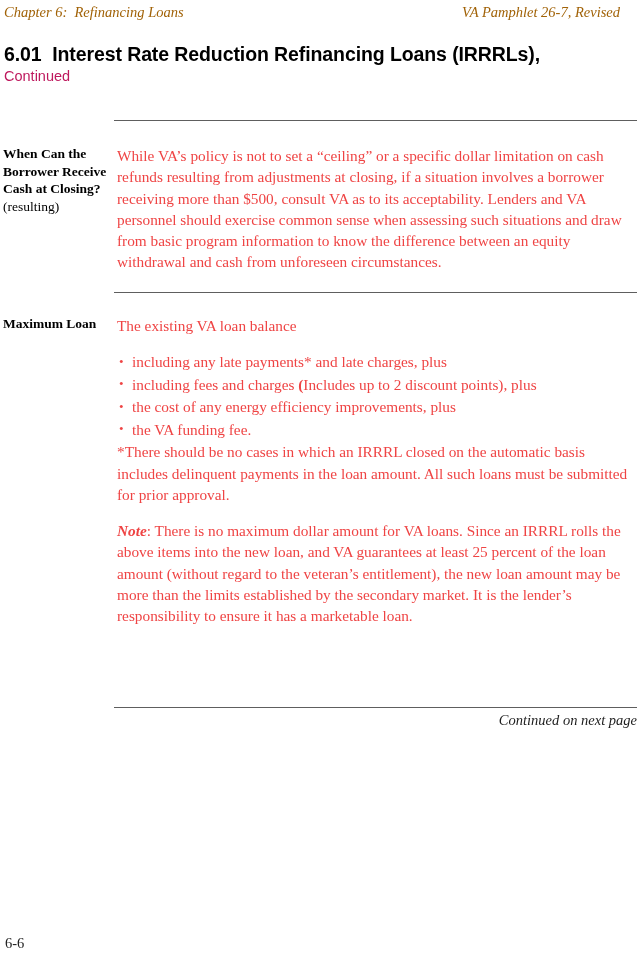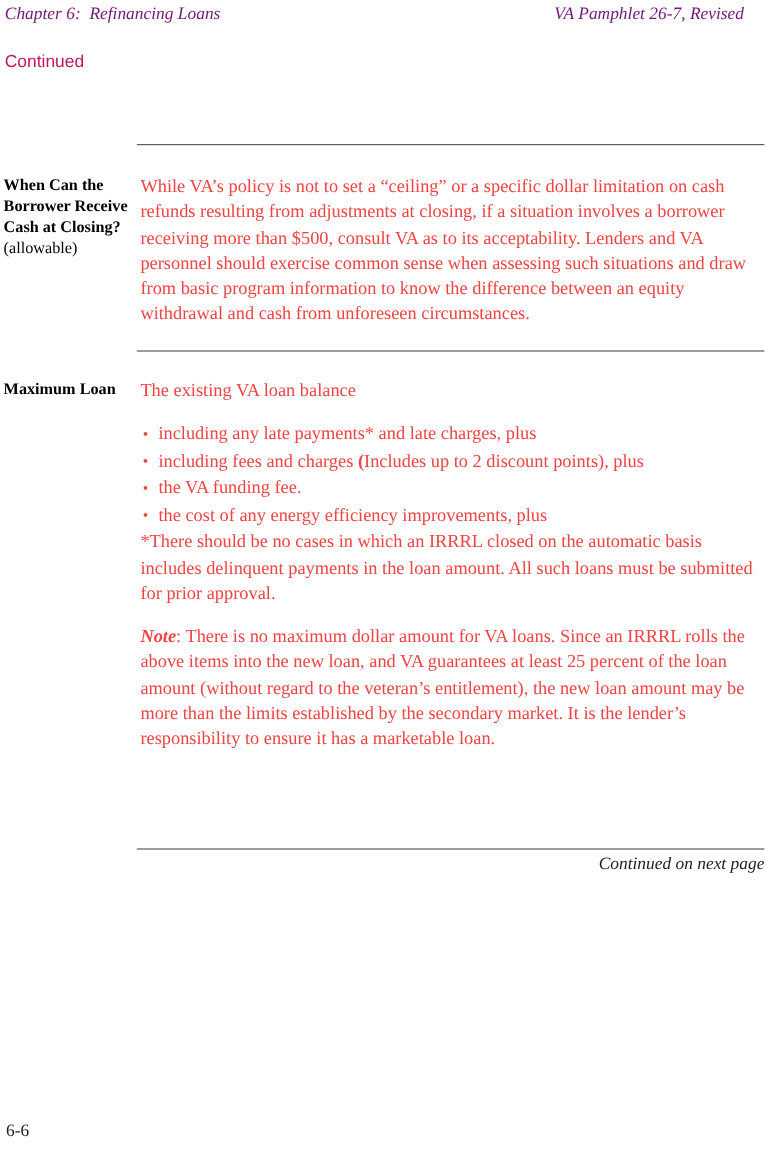--- a/index.html
+++ b/index.html
@@ -29,21 +29,21 @@
     top: 0px;
     left: 0px;
     width: 624px;
     height: 24px;
     display: flex;
     justify-content: space-between;
     align-items: flex-start;
     font-style: italic;
     font-size: 14.5px;
     line-height: 20px;
-    color: #701a75;
+    color: #a16207;
     padding: 2px 4px 0 4px;
     box-sizing: border-box;
   }
   .running-header .left  { white-space: pre; }
   .running-header .right { white-space: pre; }
 
   
   .section-title-block {
     position: absolute;
     top: 42px;
@@ -171,48 +171,49 @@
 <body>
 
 <div class="page">
 
   <div class="running-header">
     <div class="left">Chapter 6:  Refinancing Loans</div>
     <div class="right">VA Pamphlet 26-7, Revised</div>
   </div>
 
   <div class="section-title-block">
+    <div class="section-title">6.01  Interest Rate Reduction Refinancing Loans (IRRRLs),</div>
     <div class="section-subtitle">Continued</div>
   </div>
 
   <div class="rule rule-1"></div>
   <div class="rule rule-2"></div>
 
   <div class="block block-1">
     <div class="label">
       <span>When Can the Borrower Receive Cash at Closing?</span>
-      <span class="cont">(allowable)</span>
+      <span class="cont">(resulting)</span>
     </div>
     <div class="body-col">
       <p class="para">While VA’s policy is not to set a “ceiling” or a specific dollar limitation on cash refunds resulting from adjustments at closing, if a situation involves a borrower receiving more than $500, consult VA as to its acceptability.  Lenders and VA personnel should exercise common sense when assessing such situations and draw from basic program information to know the difference between an equity withdrawal and cash from unforeseen circumstances.</p>
     </div>
   </div>
 
   <div class="block block-2">
     <div class="label">
       <span>Maximum Loan</span>
     </div>
     <div class="body-col">
       <p class="para">The existing VA loan balance</p>
 
       <ul class="bullets">
         <li><span>including any late payments* and late charges, plus</span></li>
         <li><span>including fees and charges </span><span class="bold">(</span><span>Includes up to 2 discount points), plus</span></li>
+        <li><span>the cost of any energy efficiency improvements, plus</span></li>
         <li><span>the VA funding fee.</span></li>
-        <li><span>the cost of any energy efficiency improvements, plus</span></li>
       </ul>
 
       <p class="para">*There should be no cases in which an IRRRL closed on the automatic basis includes delinquent payments in the loan amount.  All such loans must be submitted for prior approval.</p>
 
       <p class="para"><span class="bolditalic">Note</span><span>:  There is no maximum dollar amount for VA loans.  Since an IRRRL rolls the above items into the new loan, and VA guarantees at least 25 percent of the loan amount (without regard to the veteran’s entitlement), the new loan amount may be more than the limits established by the secondary market.  It is the lender’s responsibility to ensure it has a marketable loan.</span></p>
     </div>
   </div>
 
   <div class="rule-footer"></div>
   <div class="continued-note">Continued on next page</div>

